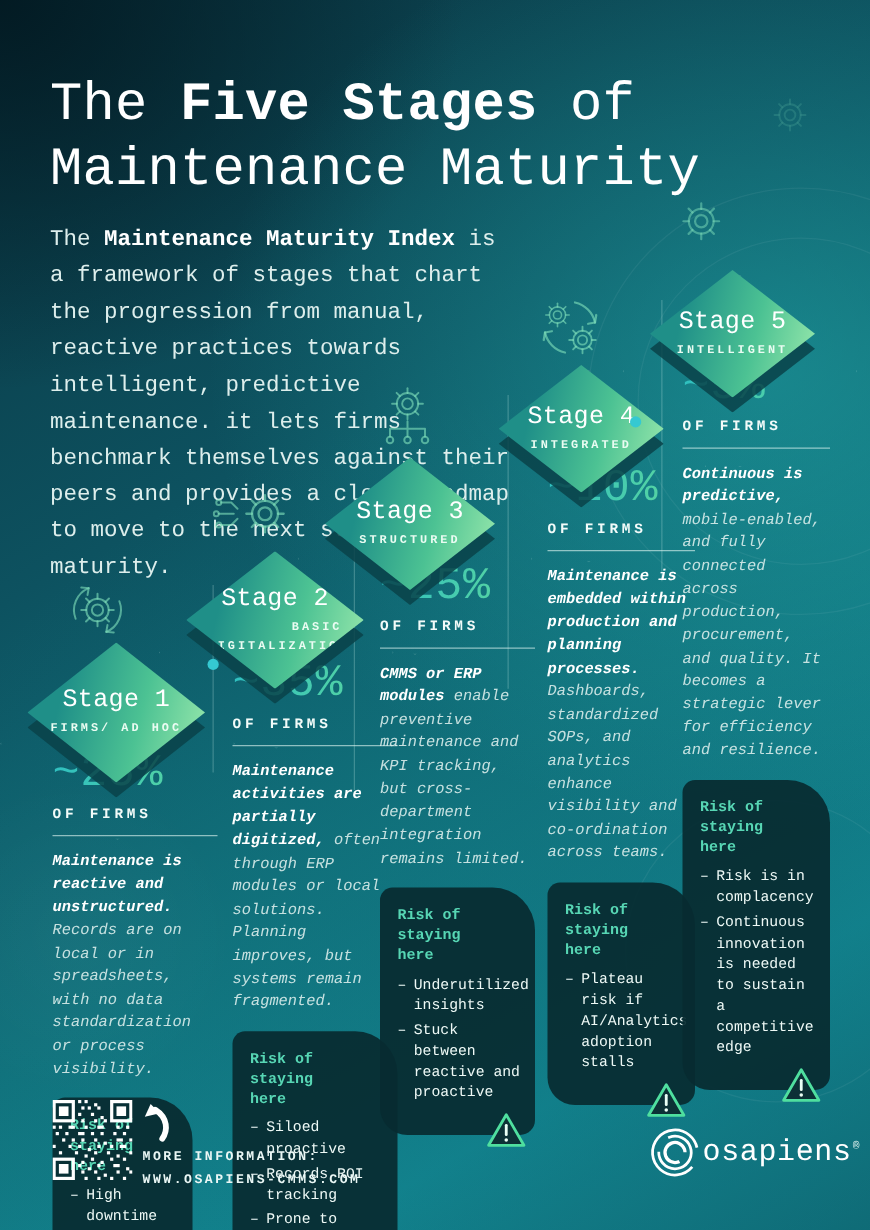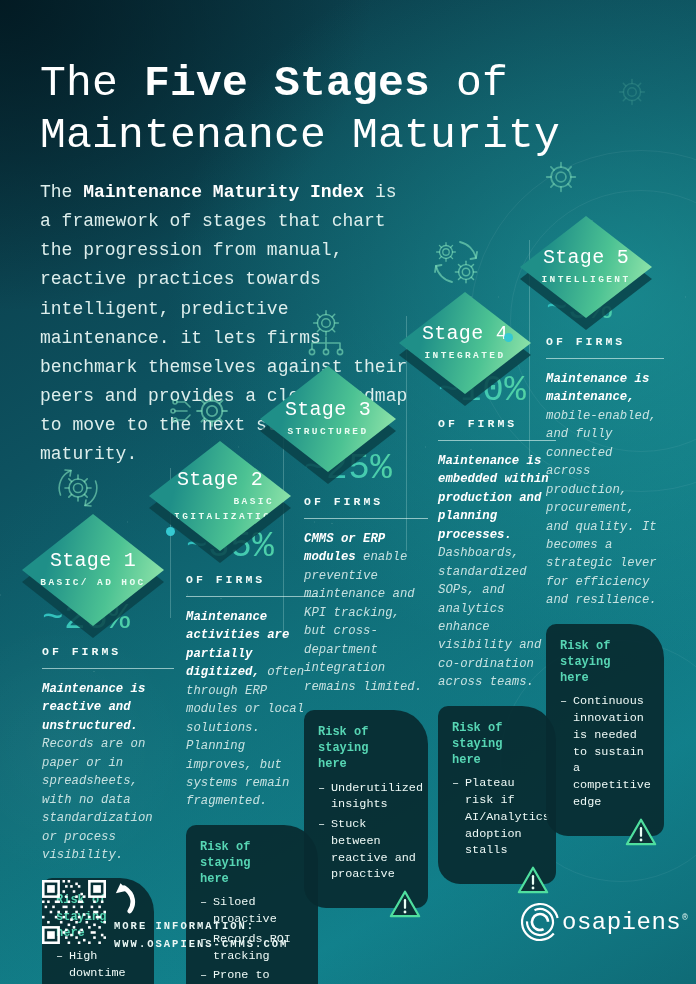--- a/index.html
+++ b/index.html
@@ -179,21 +179,21 @@
   </svg>
   <svg class="sicon icon-faint" width="40" height="40" viewBox="-21 -21 42 42" stroke="rgba(130,226,188,0.45)" stroke-width="1.6" fill="none" stroke-linecap="round">
     <use href="#gearg"></use>
   </svg>
 
   <div class="dz dz1">
     <div class="echo"></div>
     <div class="under"></div>
     <div class="diamond">
       <div class="stage-name">Stage 1</div>
-      <div class="stage-tag">BASIC/ AD HOC</div>
+      <div class="stage-tag">FIRMS/ AD HOC</div>
     </div>
   </div>
   <div class="dz dz2">
     <div class="echo"></div>
     <div class="under"></div>
     <div class="diamond">
       <div class="stage-name">Stage 2</div>
       <div class="stage-tag">BASIC DIGITALIZATION</div>
     </div>
   </div>
@@ -219,21 +219,21 @@
     <div class="diamond">
       <div class="stage-name">Stage 5</div>
       <div class="stage-tag">INTELLIGENT</div>
     </div>
   </div>
 
   <div class="col col1">
     <div class="pct">~25%</div>
     <div class="offirms">OF FIRMS</div>
     <hr class="divider">
-    <p class="desc"><b>Maintenance is reactive and unstructured.</b><span> Records are on paper or in spreadsheets, with no data standardization or process visibility.</span></p>
+    <p class="desc"><b>Maintenance is reactive and unstructured.</b><span> Records are on local or in spreadsheets, with no data standardization or process visibility.</span></p>
     <div class="riskbox">
       <div class="risk-title">Risk of staying here</div>
       <ul class="risk-list">
         <li>High downtime</li>
         <li>Spiralling costs</li>
         <li>Zero visibility</li>
       </ul>
       <svg class="warn" viewBox="0 0 36 34">
           <path d="M18 4 L33 30 L3 30 Z" fill="#0c3136" stroke="#4fdf9f" stroke-width="2.4" stroke-linejoin="round"></path>
           <line x1="18" y1="13" x2="18" y2="21" stroke="#eafff5" stroke-width="2.4" stroke-linecap="round"></line>
@@ -296,24 +296,25 @@
           <line x1="18" y1="13" x2="18" y2="21" stroke="#eafff5" stroke-width="2.4" stroke-linecap="round"></line>
           <circle cx="18" cy="25.5" r="1.5" fill="#eafff5"></circle>
         </svg>
     </div>
   </div>
 
   <div class="col col5">
     <div class="pct">~5%</div>
     <div class="offirms">OF FIRMS</div>
     <hr class="divider">
-    <p class="desc"><b>Maintenance is maintenance,</b><span> mobile-enabled, and fully connected across production, procurement, and quality. It becomes a strategic lever for efficiency and resilience.</span></p>
+    <p class="desc"><b>Continuous is predictive,</b><span> mobile-enabled, and fully connected across production, procurement, and quality. It becomes a strategic lever for efficiency and resilience.</span></p>
     <div class="riskbox">
       <div class="risk-title">Risk of staying here</div>
       <ul class="risk-list">
+        <li>Risk is in complacency</li>
         <li>Continuous innovation is needed to sustain a competitive edge</li>
       </ul>
       <svg class="warn" viewBox="0 0 36 34">
           <path d="M18 4 L33 30 L3 30 Z" fill="#0c3136" stroke="#4fdf9f" stroke-width="2.4" stroke-linejoin="round"></path>
           <line x1="18" y1="13" x2="18" y2="21" stroke="#eafff5" stroke-width="2.4" stroke-linecap="round"></line>
           <circle cx="18" cy="25.5" r="1.5" fill="#eafff5"></circle>
         </svg>
     </div>
   </div>
 

